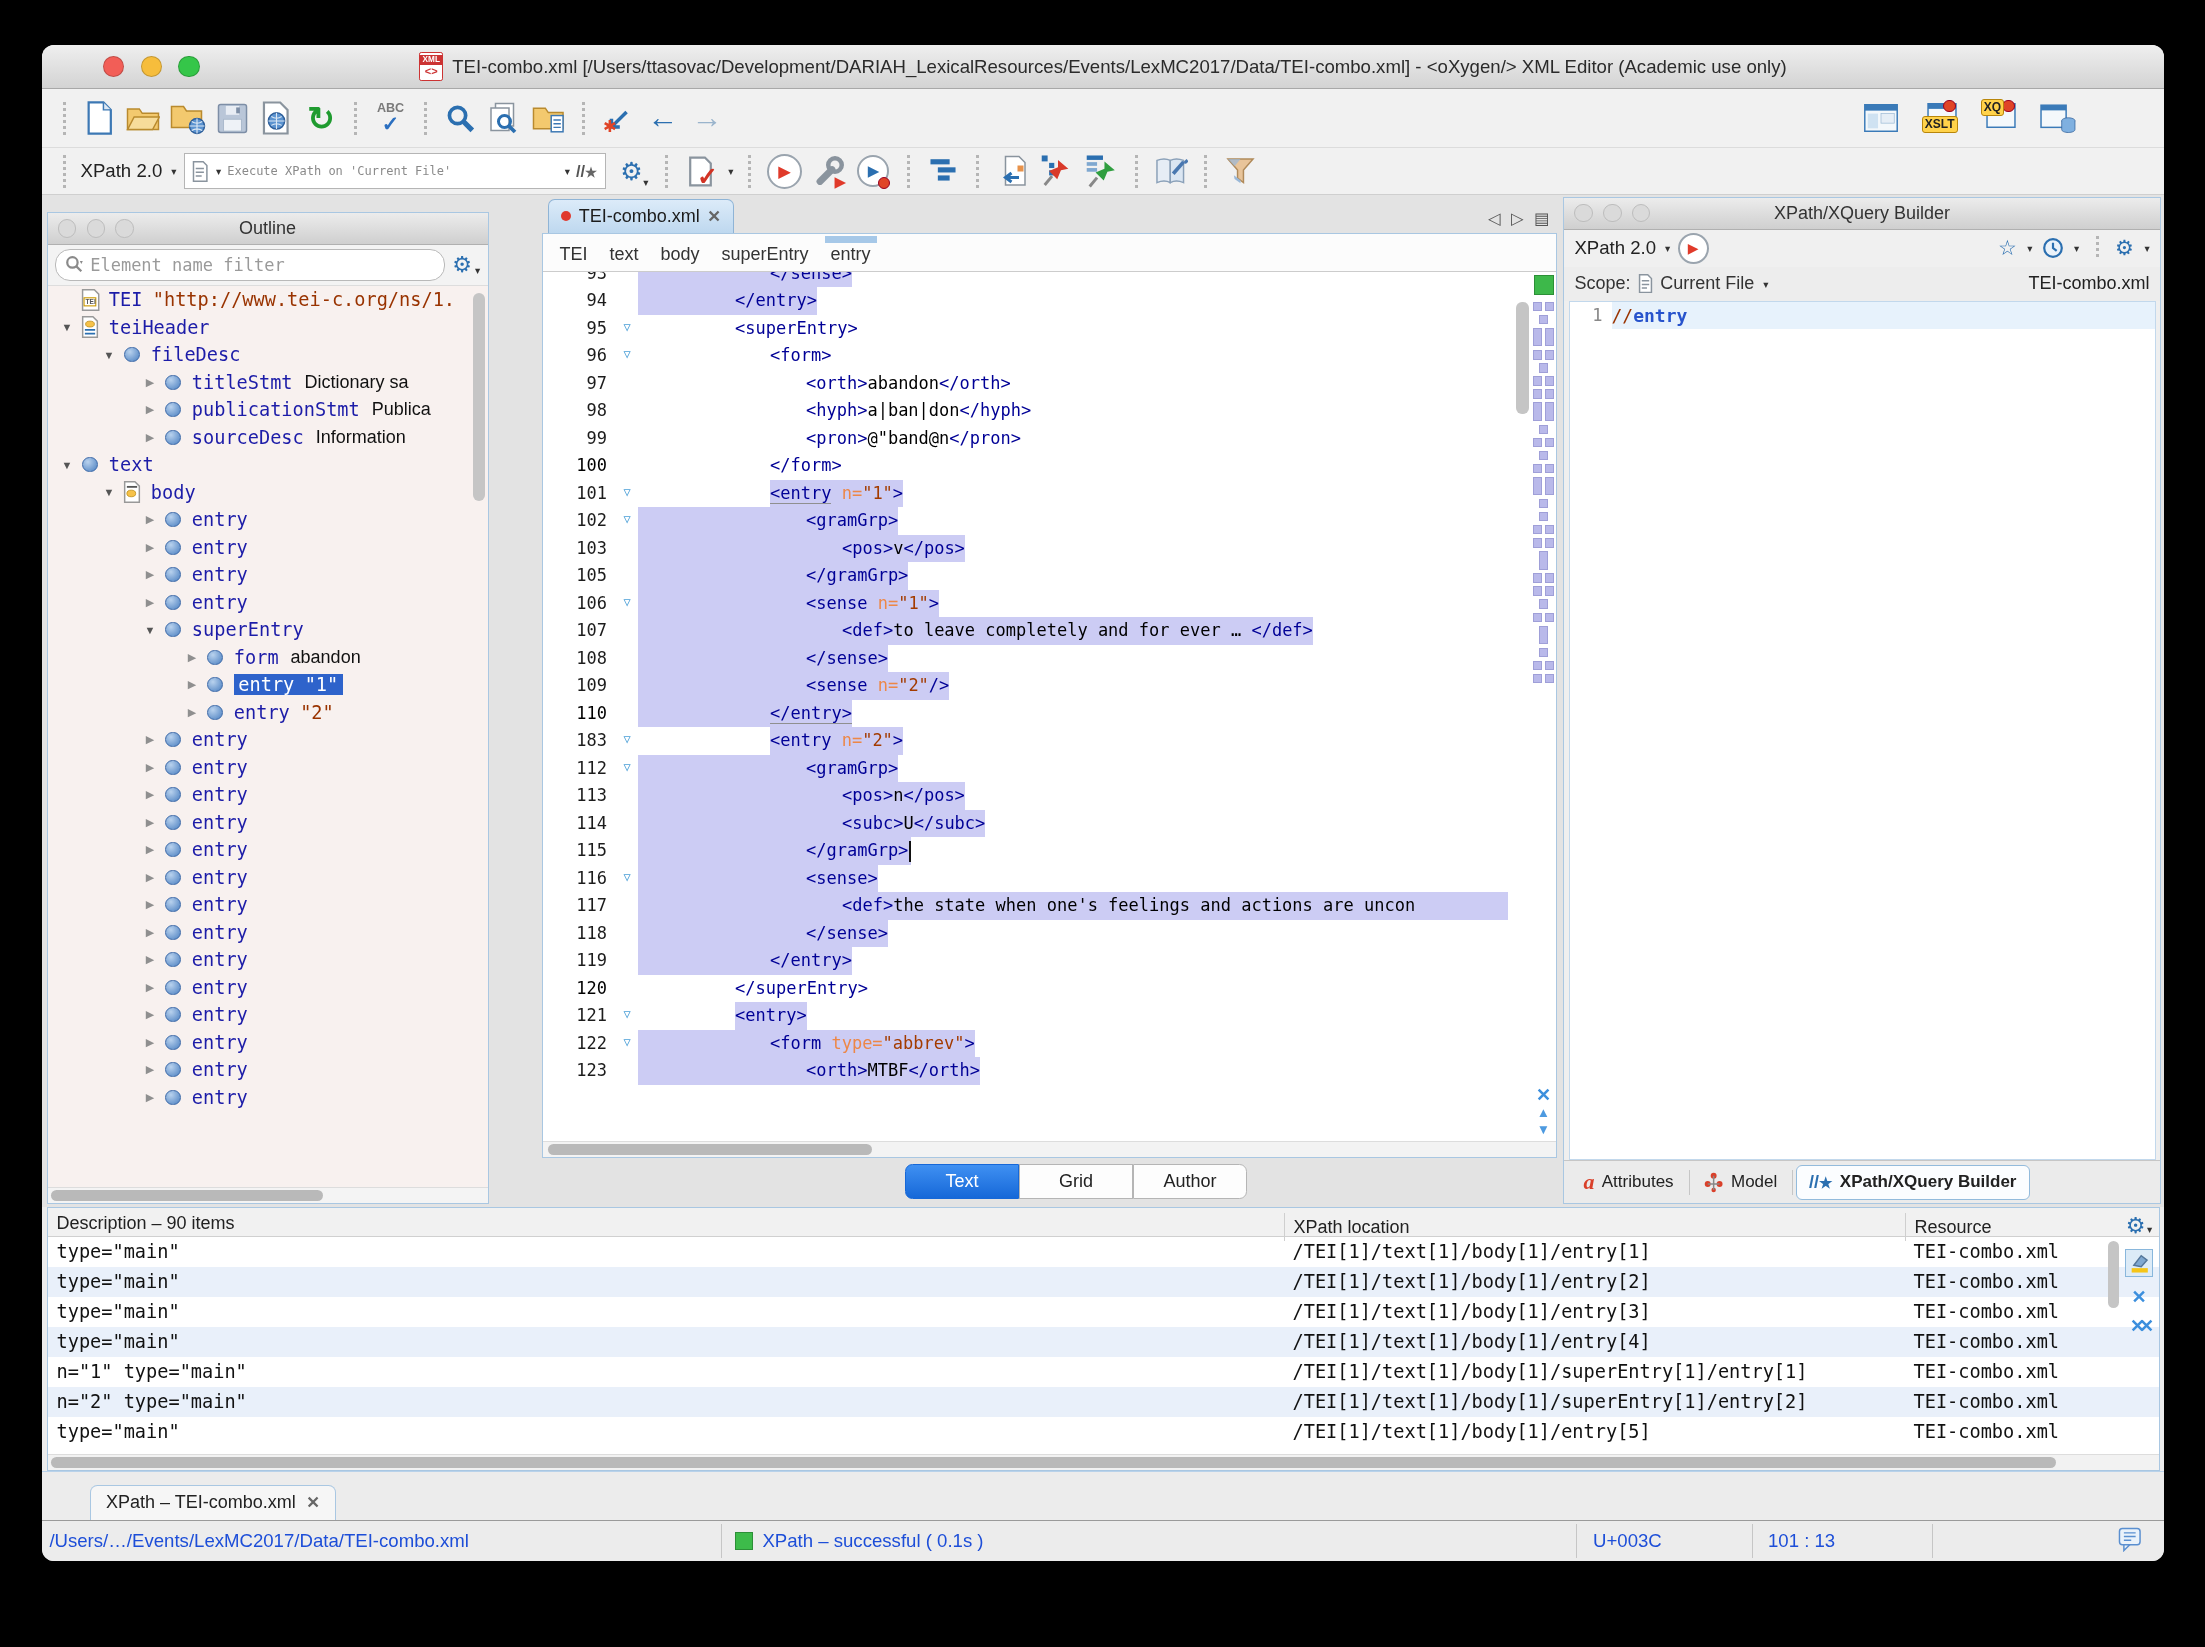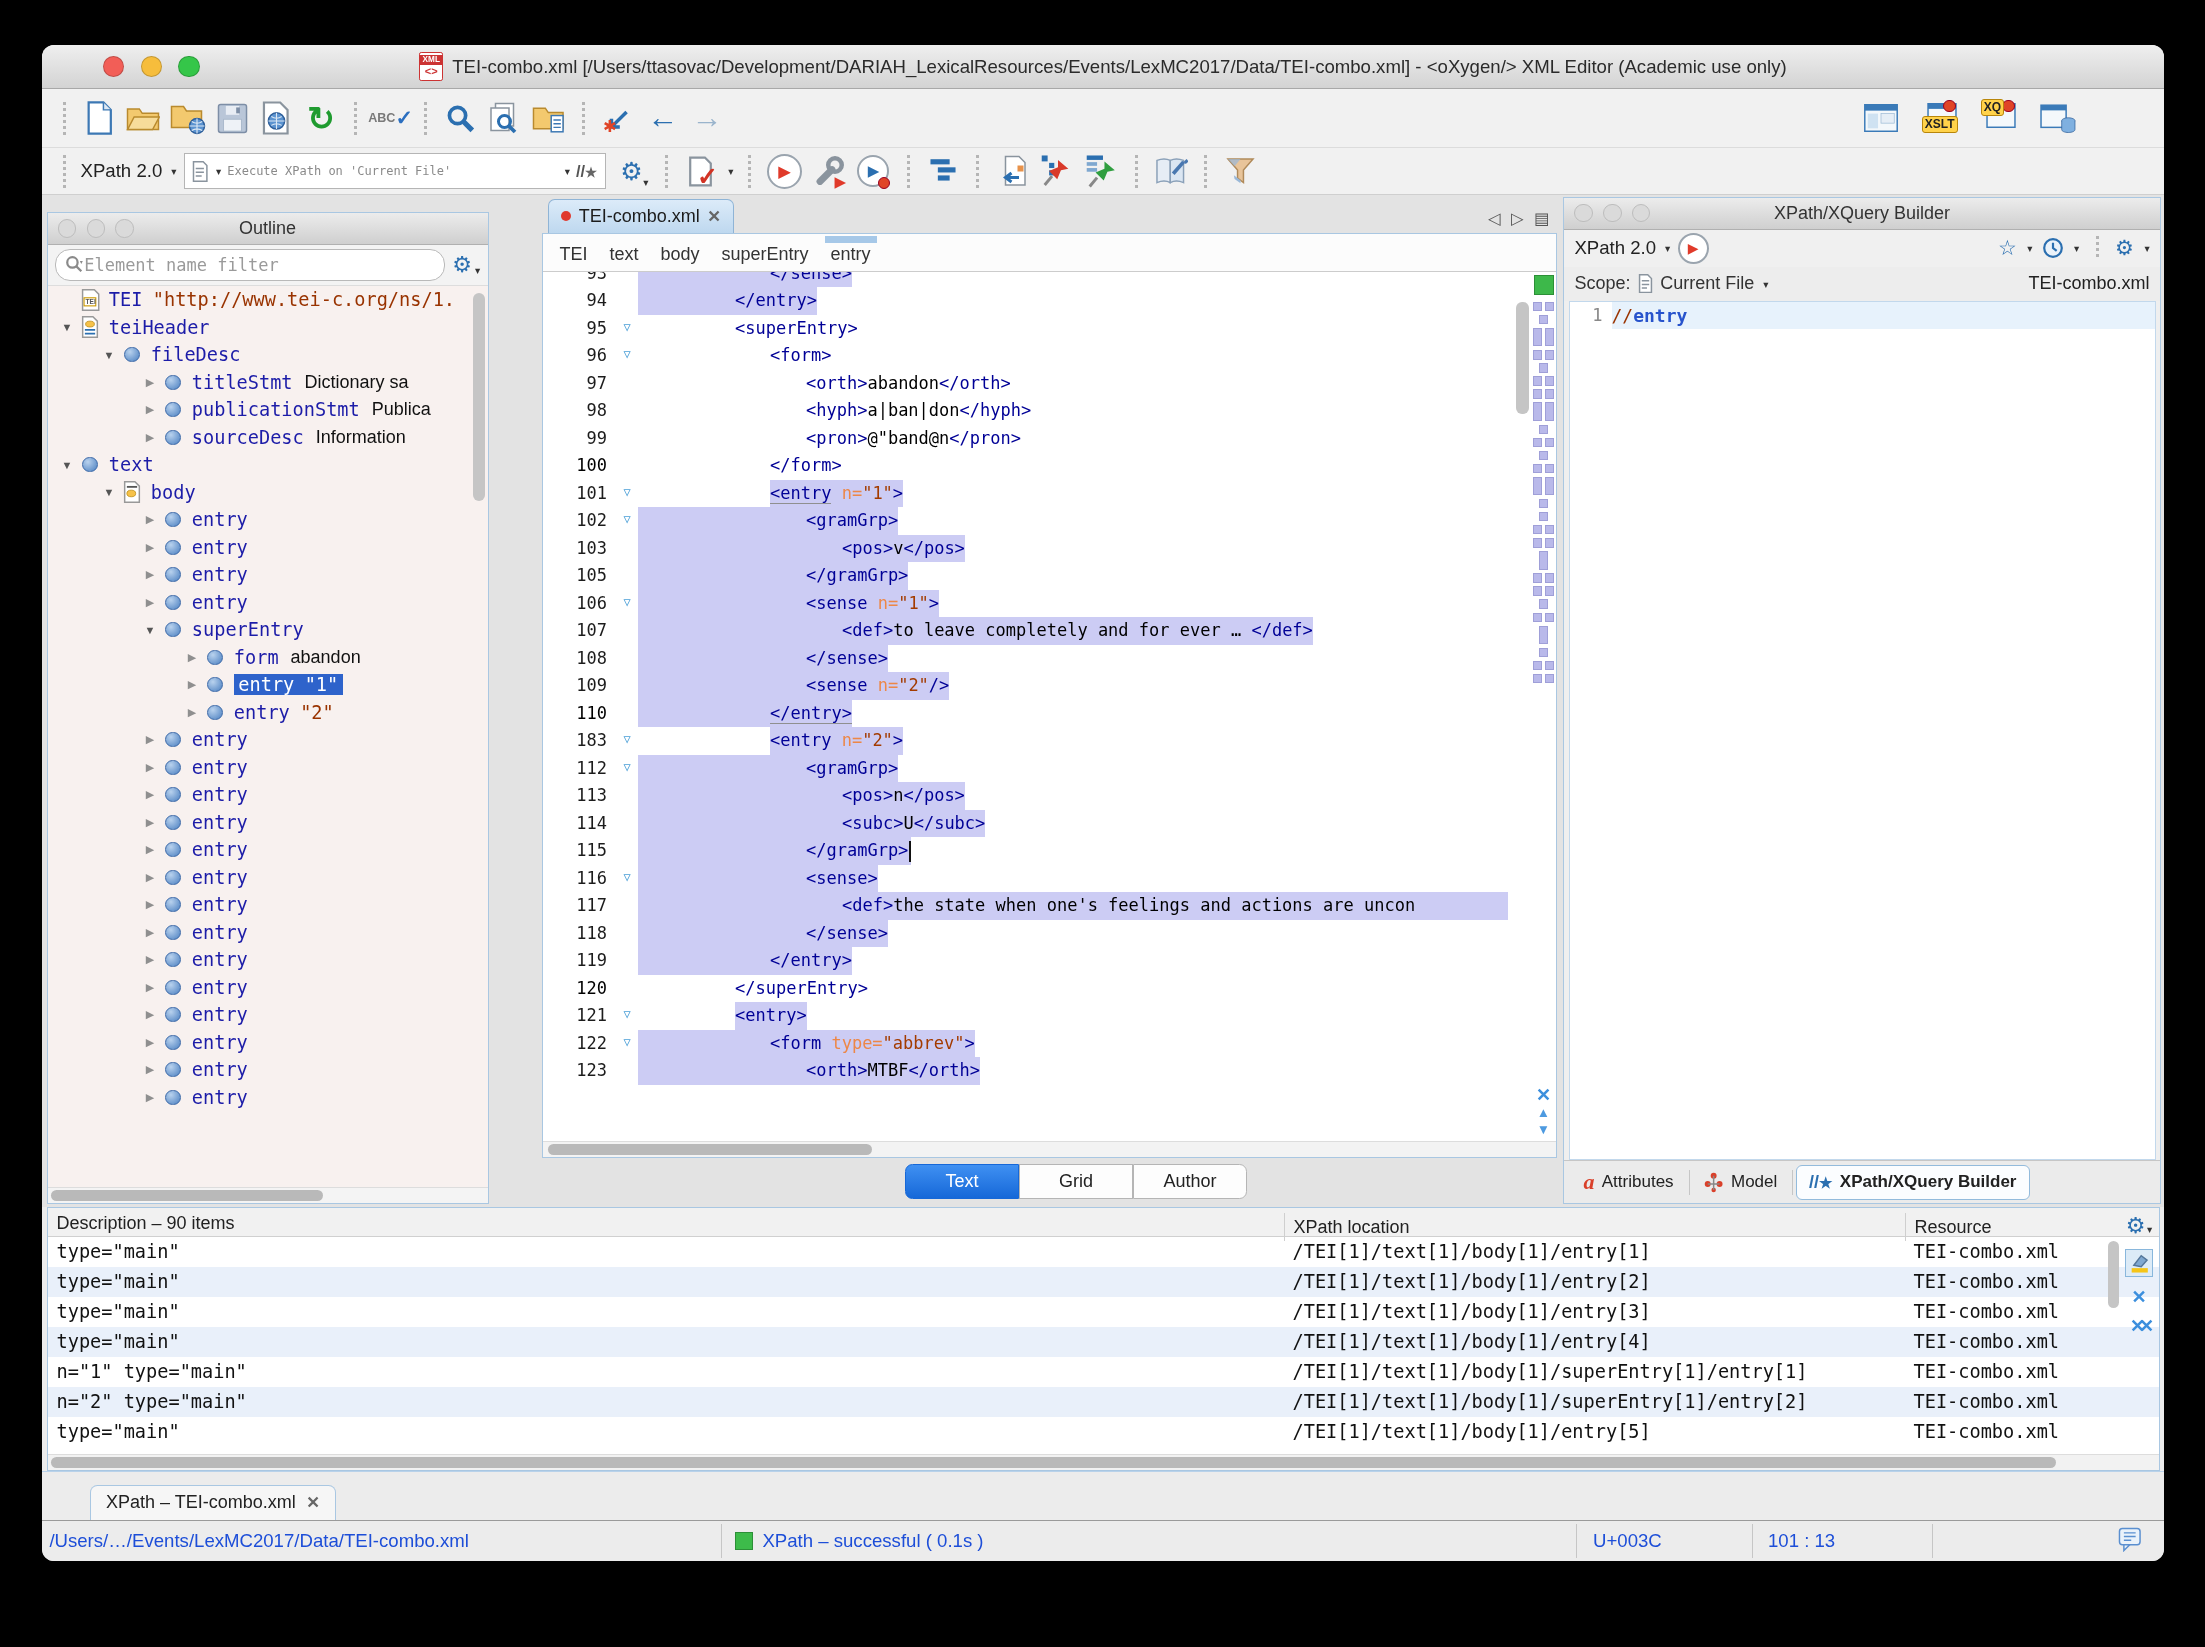--- a/index.html
+++ b/index.html
@@ -33,21 +33,21 @@
   
   .workspace{flex:1 1 auto;position:relative;background:#e3e3e3;}
   .panel{position:absolute;border:1.5px solid #a9c7e2;background:#fff;display:flex;flex-direction:column;}
   .phead{flex:0 0 31px;background:linear-gradient(#ececec,#cfcfcf);border-bottom:0.7px solid #b0b0b0;display:flex;align-items:center;position:relative;}
   .pcircles{position:absolute;left:10.4px;display:flex;gap:10.4px;}
   .pcircle{width:16.4px;height:16.4px;border-radius:50%;background:#dadada;border:0.7px solid #bdbdbd;}
   .ptitle{margin:0 auto;font-size:18px;color:#333;}
   
   #outline{left:4.5px;top:17px;width:440px;bottom:3px;}
   .filterrow{flex:0 0 40px;background:#f3f3f3;display:flex;align-items:center;padding:0 7.4px;gap:7.4px;border-bottom:0.7px solid #ddd;}
-  .searchbox{flex:1;height:30px;background:#fff;border:0.7px solid #b9b9b9;border-radius:15px;display:flex;align-items:center;padding:0 9px;gap:0;}
+  .searchbox{flex:1;height:30px;background:#fff;border:0.7px solid #b9b9b9;border-radius:15px;display:flex;align-items:center;padding:0 9px;gap:6px;}
   .searchbox .ph{font-family:"DejaVu Sans Mono",monospace;font-size:17px;color:#9a9a9a;white-space:nowrap;overflow:hidden;}
   .treewrap{flex:1;background:#f8f1ef;position:relative;overflow:hidden;}
   .trow{height:27.5px;display:flex;align-items:center;white-space:nowrap;}
   .tar{width:27px;text-align:center;font-size:11px;flex:0 0 auto;}
   .tar.open{color:#555;}.tar.closed{color:#8f8f8f;}
   .dot{width:13.4px;height:13.4px;border-radius:50%;background:radial-gradient(circle at 35% 30%,#b9d2ee,#4a7fc0);border:0.7px solid #3c69a8;flex:0 0 auto;}
   .tico{flex:0 0 auto;display:flex;align-items:center;justify-content:center;width:19.3px;}
   .tlab{font-family:"DejaVu Sans Mono",monospace;font-size:18.6px;color:#1c1ca8;margin-left:9px;}
   .ttail{font-size:18px;color:#111;margin-left:12px;}
   .tval{font-family:"DejaVu Sans Mono",monospace;font-size:18.6px;color:#993300;margin-left:10.4px;}
@@ -205,21 +205,21 @@
         <svg width="31" height="34" viewBox="0 0 42 46">
           <path d="M4 2h22l10 10v32H4z" fill="#fff" stroke="#8a949e" stroke-width="3"></path>
           <circle cx="21" cy="27" r="11" fill="#5b93d0" stroke="#2e5f9a" stroke-width="2"></circle>
           <path d="M10 27h22M21 16v22M14 21c4 3 10 3 14 0M14 33c4-3 10-3 14 0" stroke="#dce8f4" stroke-width="1.5" fill="none"></path>
         </svg>
       </div>
     <div class="ic char-ic">
         <span style="color:#1f9b2f;font-size:33px;font-weight:bold;">↻</span>
       </div>
     <div class="grip"></div>
-    <div class="ic" style="flex-direction:row;">
+    <div class="ic" style="flex-direction:column;">
       <span style="font-size:12.6px;font-weight:bold;color:#7a7a7a;line-height:12px;">ABC</span>
       <span style="color:#2b6fc0;font-size:21px;font-weight:bold;line-height:19.3px;">✓</span>
     </div>
     <div class="grip"></div>
     <div class="ic">
         <svg width="31" height="31" viewBox="0 0 42 42">
           <circle cx="17" cy="17" r="11" fill="none" stroke="#2b6fb0" stroke-width="5"></circle>
           <line x1="25" y1="25" x2="37" y2="37" stroke="#2b6fb0" stroke-width="7"></line>
         </svg>
       </div>

